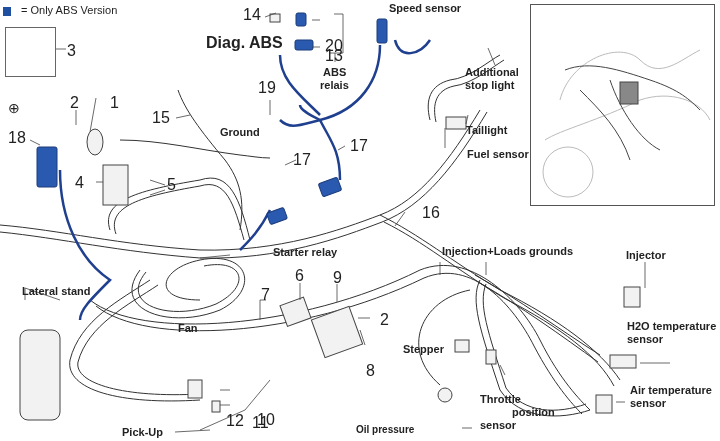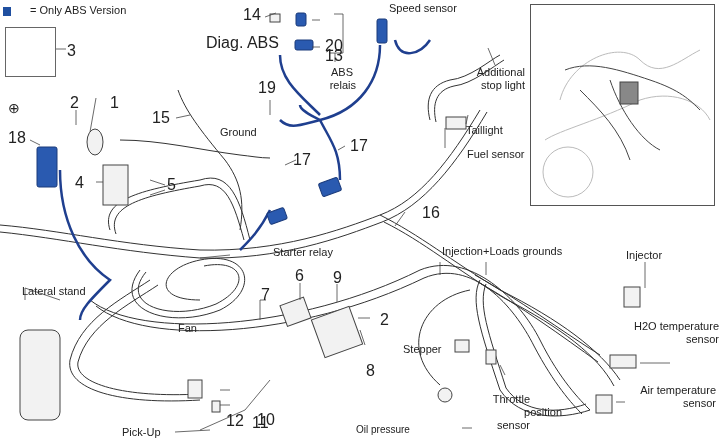--- a/index.html
+++ b/index.html
@@ -1,22 +1,22 @@
 <!DOCTYPE html>
 <html><head>
 <meta charset="utf-8">
 <style>
   html, body { margin:0; padding:0; background:#ffffff; }
   body { width:720px; height:441px; position:relative; overflow:hidden;
          font-family:"Liberation Sans", sans-serif; color:#222; }
   #canvas { position:absolute; left:0; top:0; width:720px; height:441px; }
-  .lbl { position:absolute; font-size:11px; color:#222; white-space:nowrap; line-height:12px; }
+  .lbl { position:absolute; font-size:11px; color:#222; white-space:nowrap; line-height:12px;font-weight:bold; }
   .num { position:absolute; font-size:16px; color:#222; line-height:16px; }
-  .ctr { text-align:right; }
-  .legend { position:absolute; left:3px; top:4px; display:flex; align-items:flex-end; gap:19px; font-size:11px; }
+  .ctr { text-align:left; }
+  .legend { position:absolute; left:3px; top:4px; display:flex; align-items:flex-end; gap:10px; font-size:11px; }
   .legend .sw { width:8px; height:9px; background:#1f4fa0; display:inline-block; }
   .inset { position:absolute; left:530px; top:4px; width:183px; height:200px; border:1px solid #555; background:#fff; }
   .box3 { position:absolute; left:5px; top:27px; width:49px; height:48px; border:1px solid #666; }
 </style>
 </head>
 <body>
 
 <svg id="canvas" viewBox="0 0 720 441" xmlns="http://www.w3.org/2000/svg">
   <g fill="none" stroke="#333" stroke-width="1">
 

